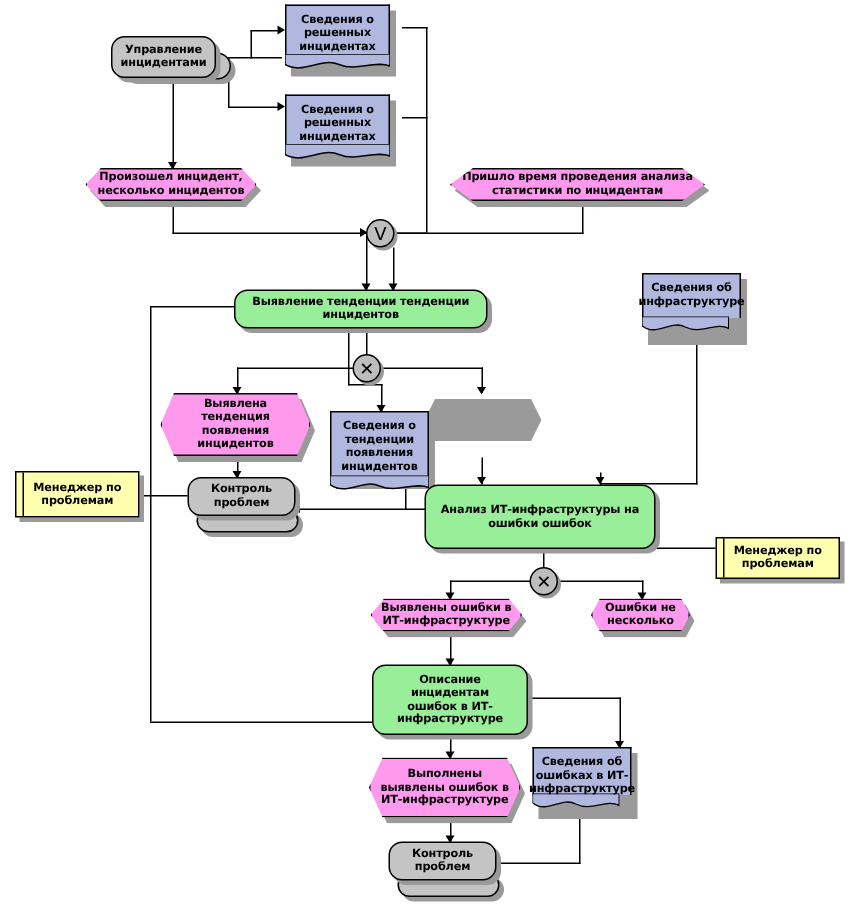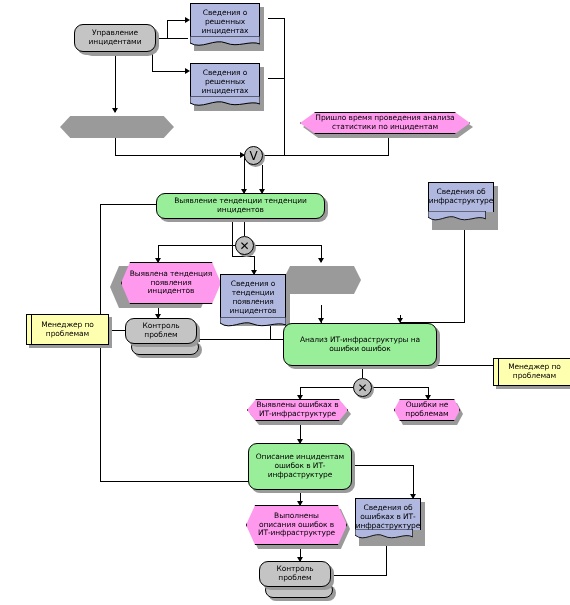--- a/index.html
+++ b/index.html
@@ -19,21 +19,21 @@
     overflow: hidden;
   }
   .node {
     position: absolute;
     box-sizing: border-box;
     display: flex;
     align-items: center;
     justify-content: center;
     text-align: center;
     font-size: 7.5px;
-    font-weight: normal;
+    font-weight: bold;
     line-height: 1.18;
     color: #000000;
     z-index: 5;
     white-space: pre-line;
     letter-spacing: -0.1px;
   }
   .node .lbl {
     position: relative;
     z-index: 3;
     padding: 0 4px;
@@ -98,21 +98,20 @@
     border-radius: 9px;
     z-index: 4;
     box-shadow: 3px 3px 0 0 #9a9a9a;
   }
 
   
   .n-org {
     background: #ffffb0;
     border: 1px solid #000000;
     box-shadow: 3px 3px 0 0 #9a9a9a;
-    margin-left: 16px;
   }
   .n-org .bar {
     position: absolute;
     left: 4px;
     top: 0;
     bottom: 0;
     width: 1px;
     background: #000000;
     z-index: 2;
   }
@@ -254,21 +253,21 @@
   <div class="ln lnv" style="left:413px; top:465px; height:33px;"></div>
   <div class="arrow arrow-d" style="left:410px; top:494px;"></div>
 
   <div class="ln lnv" style="left:300px; top:545px; height:16px;"></div>
   <div class="arrow arrow-d" style="left:297px; top:557px;"></div>
 
   <div class="ln lnv" style="left:386px; top:542px; height:34px;"></div>
   <div class="ln lnh" style="left:334px; top:575px; width:53px;"></div>
 
   <div class="n-iface-back" style="left:80px; top:35px; width:72px; height:16px;"></div>
-  <div class="node n-iface" style="left:74px; top:24px; width:82px; height:28px;">
+  <div class="node n-iface" style="left:74px; top:24px; width:70px; height:28px;">
     <span class="lbl">Управление
 инцидентами</span>
   </div>
 
   <div class="n-doc-shadow" style="left:194px; top:7px; width:70px; height:44px;"></div>
   <div class="node n-doc" style="left:190px; top:3px; width:70px; height:34px;">
     <span class="lbl">Сведения о
 решенных
 инцидентах</span>
     <svg class="wave" viewBox="0 0 70 14" preserveAspectRatio="none">
@@ -280,20 +279,24 @@
   <div class="node n-doc" style="left:190px; top:63px; width:70px; height:34px;">
     <span class="lbl">Сведения о
 решенных
 инцидентах</span>
     <svg class="wave" viewBox="0 0 70 14" preserveAspectRatio="none">
       <path d="M0,0 L0,7 C12,14 24,2 36,7 C48,12 60,4 70,8 L70,0 Z" fill="#b0b8e0" stroke="#000000" stroke-width="1"></path>
     </svg>
   </div>
 
   <div class="n-event-shadow" style="left:60px; top:116px; width:114px; height:22px;"></div>
+  <div class="node n-event" style="left:57px; top:112px; width:114px; height:22px;">
+    <span class="lbl">Произошел инцидент,
+несколько инцидентов</span>
+  </div>
 
   <div class="n-event-shadow" style="left:303px; top:116px; width:170px; height:22px;"></div>
   <div class="node n-event" style="left:300px; top:112px; width:170px; height:22px;">
     <span class="lbl">Пришло время проведения анализа
 статистики по инцидентам</span>
   </div>
 
   <div class="node n-conn" style="left:244px; top:146px;">
     <span class="lbl">V</span>
   </div>
@@ -301,21 +304,21 @@
   <div class="node n-function" style="left:156px; top:193px; width:169px; height:26px;">
     <span class="lbl">Выявление тенденции тенденции
 инцидентов</span>
   </div>
 
   <div class="node n-conn" style="left:235px; top:236px;">
     <span class="lbl">✕</span>
   </div>
 
   <div class="n-event-shadow" style="left:110px; top:266px; width:100px; height:42px;"></div>
-  <div class="node n-event" style="left:121px; top:262px; width:100px; height:42px;">
+  <div class="node n-event" style="left:107px; top:262px; width:100px; height:42px;">
     <span class="lbl">Выявлена тенденция
 появления
 инцидентов</span>
   </div>
 
   <div class="n-doc-shadow" style="left:224px; top:278px; width:66px; height:48px;"></div>
   <div class="node n-doc" style="left:220px; top:274px; width:66px; height:44px;">
     <span class="lbl">Сведения о
 тенденции
 появления
@@ -358,40 +361,40 @@
     <span class="lbl">Менеджер по
 проблемам</span>
   </div>
 
   <div class="node n-conn" style="left:353px; top:378px;">
     <span class="lbl">✕</span>
   </div>
 
   <div class="n-event-shadow" style="left:250px; top:403px; width:101px; height:22px;"></div>
   <div class="node n-event" style="left:247px; top:399px; width:101px; height:22px;">
-    <span class="lbl">Выявлены ошибках в
+    <span class="lbl">Выявлены ошибки в
 ИТ-инфраструктуре</span>
   </div>
 
   <div class="n-event-shadow" style="left:397px; top:403px; width:66px; height:22px;"></div>
   <div class="node n-event" style="left:394px; top:399px; width:66px; height:22px;">
     <span class="lbl">Ошибки не
-проблемам</span>
+несколько</span>
   </div>
 
   <div class="node n-function" style="left:248px; top:443px; width:104px; height:47px;">
     <span class="lbl">Описание инцидентам
 ошибок в ИТ-
 инфраструктуре</span>
   </div>
 
   <div class="n-event-shadow" style="left:249px; top:509px; width:101px; height:40px;"></div>
   <div class="node n-event" style="left:246px; top:505px; width:101px; height:40px;">
     <span class="lbl">Выполнены
-описания ошибок в
+выявлены ошибок в
 ИТ-инфраструктуре</span>
   </div>
 
   <div class="n-doc-shadow" style="left:359px; top:502px; width:66px; height:44px;"></div>
   <div class="node n-doc" style="left:355px; top:498px; width:66px; height:32px;">
     <span class="lbl">Сведения об
 ошибках в ИТ-
 инфраструктуре</span>
     <svg class="wave" viewBox="0 0 66 16" preserveAspectRatio="none">
       <path d="M0,0 L0,7 C11,16 22,2 33,8 C45,14 56,4 66,9 L66,0 Z" fill="#b0b8e0" stroke="#000000" stroke-width="1"></path>

